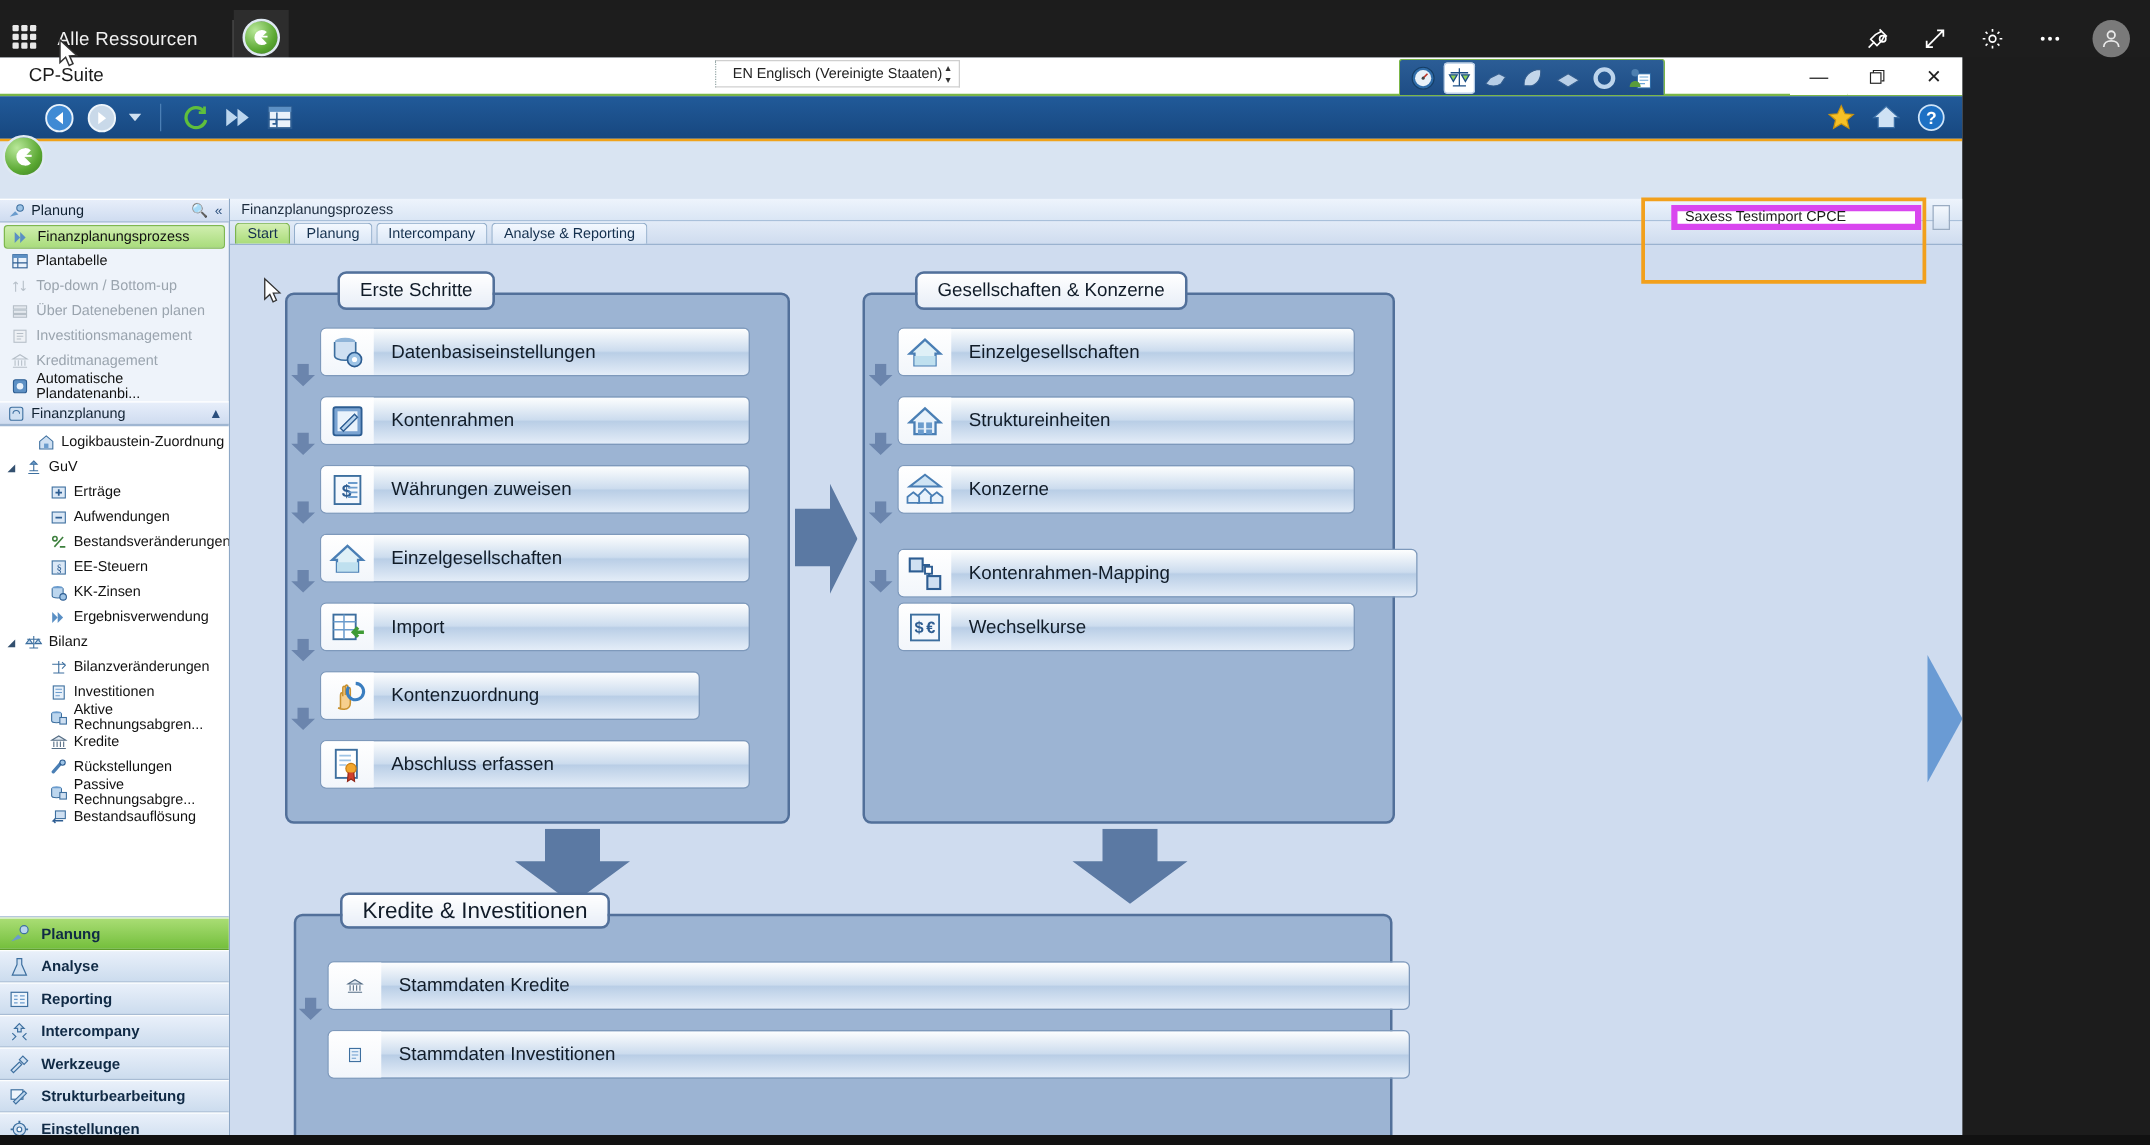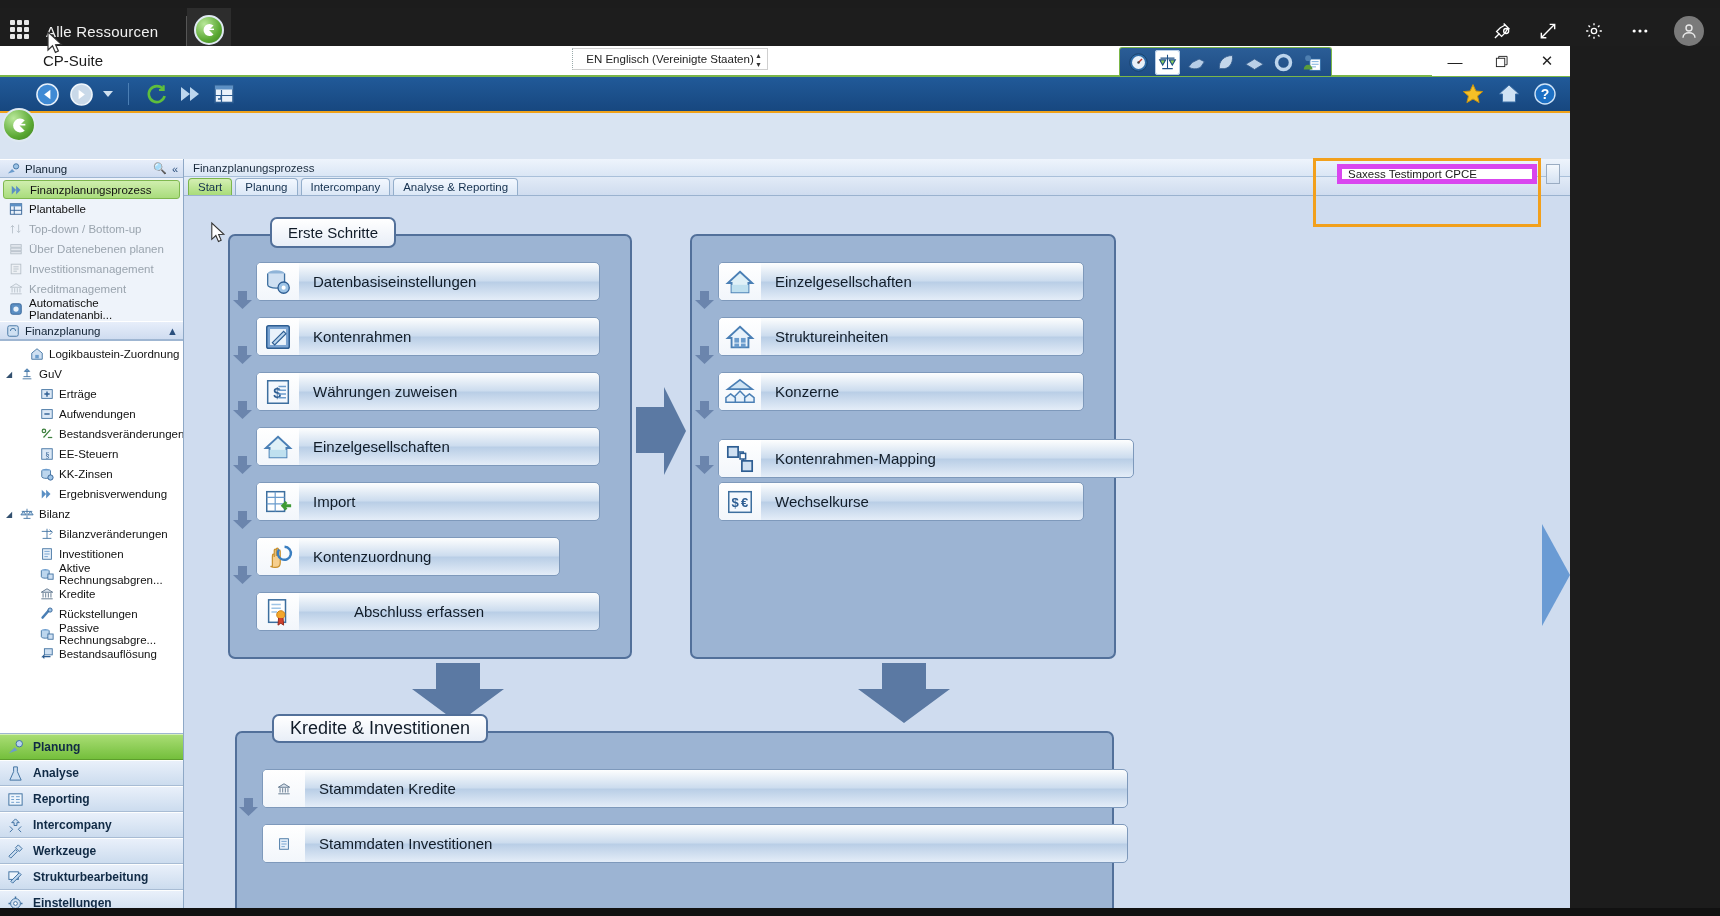--- a/index.html
+++ b/index.html
@@ -30,21 +30,21 @@
   
   #cursor-top { position:absolute; left:46px; top:30px; z-index:60; }
 
   
   #win { position:absolute; left:0; top:46px; width:1570px; height:870px;
     background:#d9e4f2; overflow:hidden; }
 
   
   #titlebar { position:relative; height:31px; background:#ffffff;
     border-bottom:2px solid #7ab648; display:flex; align-items:center; }
-  #app-title { font-size:15px; color:#1b1b1b; margin-left:43px; }
+  #app-title { font-size:15px; color:#1b1b1b; margin-left:23px; }
   #lang-box { position:absolute; left:572px; top:2px; width:196px; height:22px;
     background:#ffffff; border:1px solid #cfcfcf; border-left:1px dotted #9aa;
     display:flex; align-items:center; justify-content:center; }
   #lang-text { font-size:11.5px; color:#222; }
   #lang-spin { position:absolute; right:4px; top:3px; width:8px; height:16px;
     display:flex; flex-direction:column; justify-content:space-between; }
   #lang-spin span { font-size:7px; line-height:7px; color:#333; }
 
   #mod-tabs { position:absolute; right:238px; top:1px; height:29px;
     background:linear-gradient(#2b5d96,#1e4d85); border:1px solid #7ab648;
@@ -716,20 +716,21 @@
           </div>
 
         <div id="canvas">
 
           <div class="panel" style="left:44px; top:37px; width:404px; height:425px;">
           </div>
           <div class="panel-title" style="left:86px; top:20px;">Erste Schritte</div>
 
           <div class="panel" style="left:506px; top:37px; width:426px; height:425px;">
           </div>
+          <div class="panel-title" style="left:548px; top:20px;">Gesellschaften &amp; Konzerne</div>
 
           <div class="panel" style="left:51px; top:534px; width:879px; height:260px;">
           </div>
           <div class="panel-title" style="left:88px; top:517px; height:29px; font-size:18px;">Kredite &amp; Investitionen</div>
 
           <div id="p0-items">
               <div class="pitem" style="left: 72px; width: 344px; right: auto; top: 65px;">
                 <span class="pico">
                   <svg width="30" height="30" viewBox="0 0 32 32">
                     <ellipse cx="14" cy="7" rx="9" ry="3.6" fill="#8fb4d8"></ellipse>
@@ -799,21 +800,21 @@
                   <svg width="30" height="30" viewBox="0 0 32 32">
                     <path d="M10 26 V16 c0-4 2-4 2 0 V9 c0-2 2.2-2 2.2 0 v6 V8 c0-2 2.2-2 2.2 0 v7 V10 c0-2 2-2 2 0 v12 c0 3-2 5-5 5 h-1 c-2 0-4.4-1-4.4-1z" fill="#f6cf8e" stroke="#c9912f" stroke-width="1.3"></path>
                     <path d="M23 5 a7 7 0 1 1 -6 3" fill="none" stroke="#3a7ec0" stroke-width="2.6"></path>
                   </svg>
                 </span>
                 <span class="plbl">Kontenzuordnung</span>
               </div>
               <div class="dnarrow" style="left: 48px; top: 369px;"><svg width="21" height="19" viewBox="0 0 21 19">
                   <path d="M6 0 H15 V9 H20 L10.5 18 L1 9 H6 Z" fill="#6b85ad"></path>
                 </svg></div>
-              <div class="pitem" style="left: 72px; width: 344px; right: auto; top: 395px; gap: 41px;">
+              <div class="pitem" style="left: 72px; width: 344px; right: auto; top: 395px;">
                 <span class="pico">
                   <svg width="30" height="30" viewBox="0 0 32 32">
                     <rect x="6" y="3" width="18" height="24" fill="#fff" stroke="#3d6f9f" stroke-width="1.6"></rect>
                     <path d="M9 8h10M9 12h10M9 16h6" stroke="#9ec4e6" stroke-width="1.4"></path>
                     <circle cx="19" cy="19" r="4.4" fill="#f3a62c" stroke="#c87d13"></circle>
                     <path d="M16.6 22.5 L16 30 L19 28 L22 30 L21.4 22.5" fill="#d0402c" stroke="#92281a"></path>
                   </svg>
                 </span>
                 <span class="plbl">Abschluss erfassen</span>
               </div>

